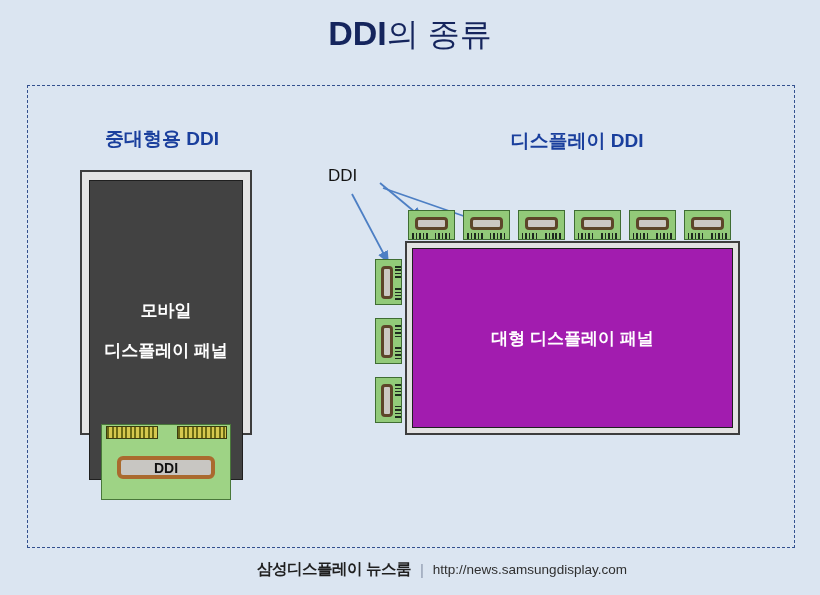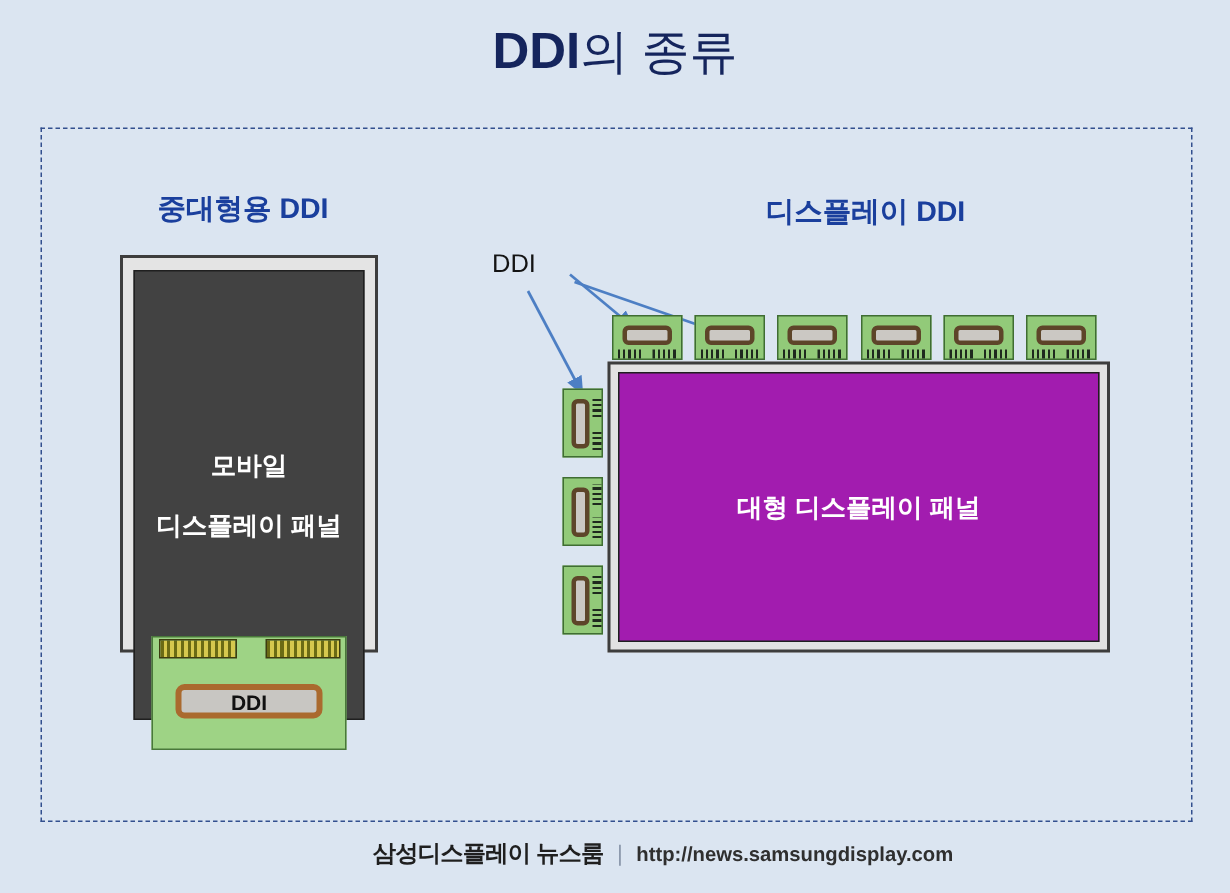--- a/index.html
+++ b/index.html
@@ -105,21 +105,21 @@
   .ddi-label{left:328px;top:166px;font-size:17px;color:#141414;font-weight:400;}
   .arrows{left:320px;top:160px;pointer-events:none;}
   
   .footer{
     left:0;top:559px;width:820px;display:flex;align-items:center;justify-content:center;gap:9px;
     color:#1f1f1f;
     margin-left:32px;
   }
   .footer .brand{font-size:15.5px;font-weight:800;letter-spacing:-0.5px;}
   .footer .sep{font-size:15px;color:#8c99ad;font-weight:300;}
-  .footer .url{font-size:13.5px;color:#2f2f2f;font-weight:bold;}
+  .footer .url{font-size:13.5px;color:#2f2f2f;}
 </style>
 </head>
 <body>
 
 <div class="abs title">
   <span class="t1">DDI</span>
     <span class="t3">의 종류</span>
 </div>
 
 <div class="abs frame-dashed"></div>

